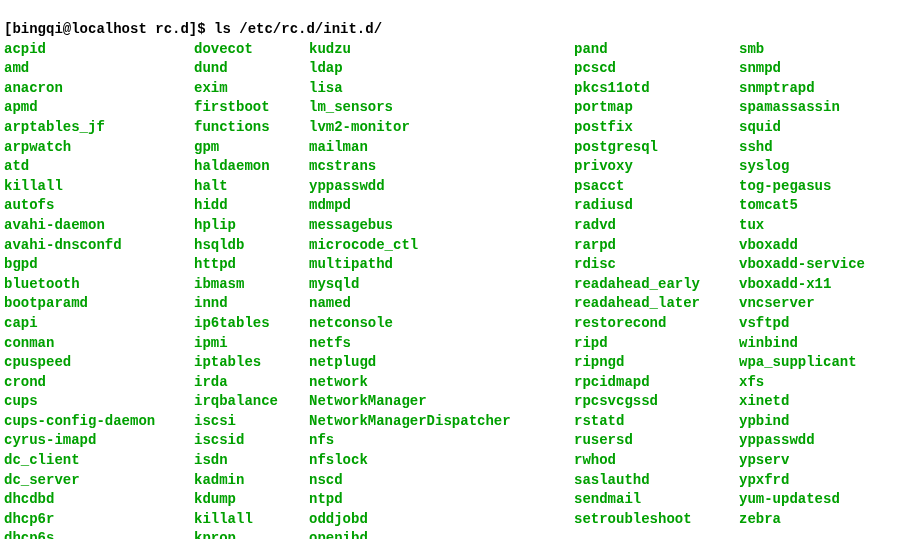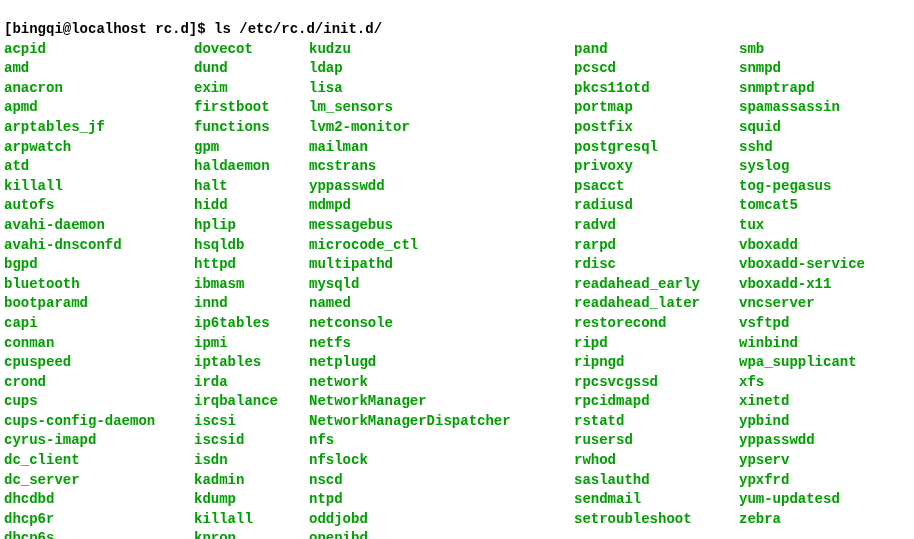--- a/index.html
+++ b/index.html
@@ -132,22 +132,22 @@
     <span class="entry">psacct</span>
     <span class="entry">radiusd</span>
     <span class="entry">radvd</span>
     <span class="entry">rarpd</span>
     <span class="entry">rdisc</span>
     <span class="entry">readahead_early</span>
     <span class="entry">readahead_later</span>
     <span class="entry">restorecond</span>
     <span class="entry">ripd</span>
     <span class="entry">ripngd</span>
+    <span class="entry">rpcidmapd</span>
     <span class="entry">rpcsvcgssd</span>
-    <span class="entry">rpcidmapd</span>
     <span class="entry">rstatd</span>
     <span class="entry">rusersd</span>
     <span class="entry">rwhod</span>
     <span class="entry">saslauthd</span>
     <span class="entry">sendmail</span>
     <span class="entry">setroubleshoot</span>
   </div><div class="col c5">
     <span class="entry">smb</span>
     <span class="entry">snmpd</span>
     <span class="entry">snmptrapd</span>

